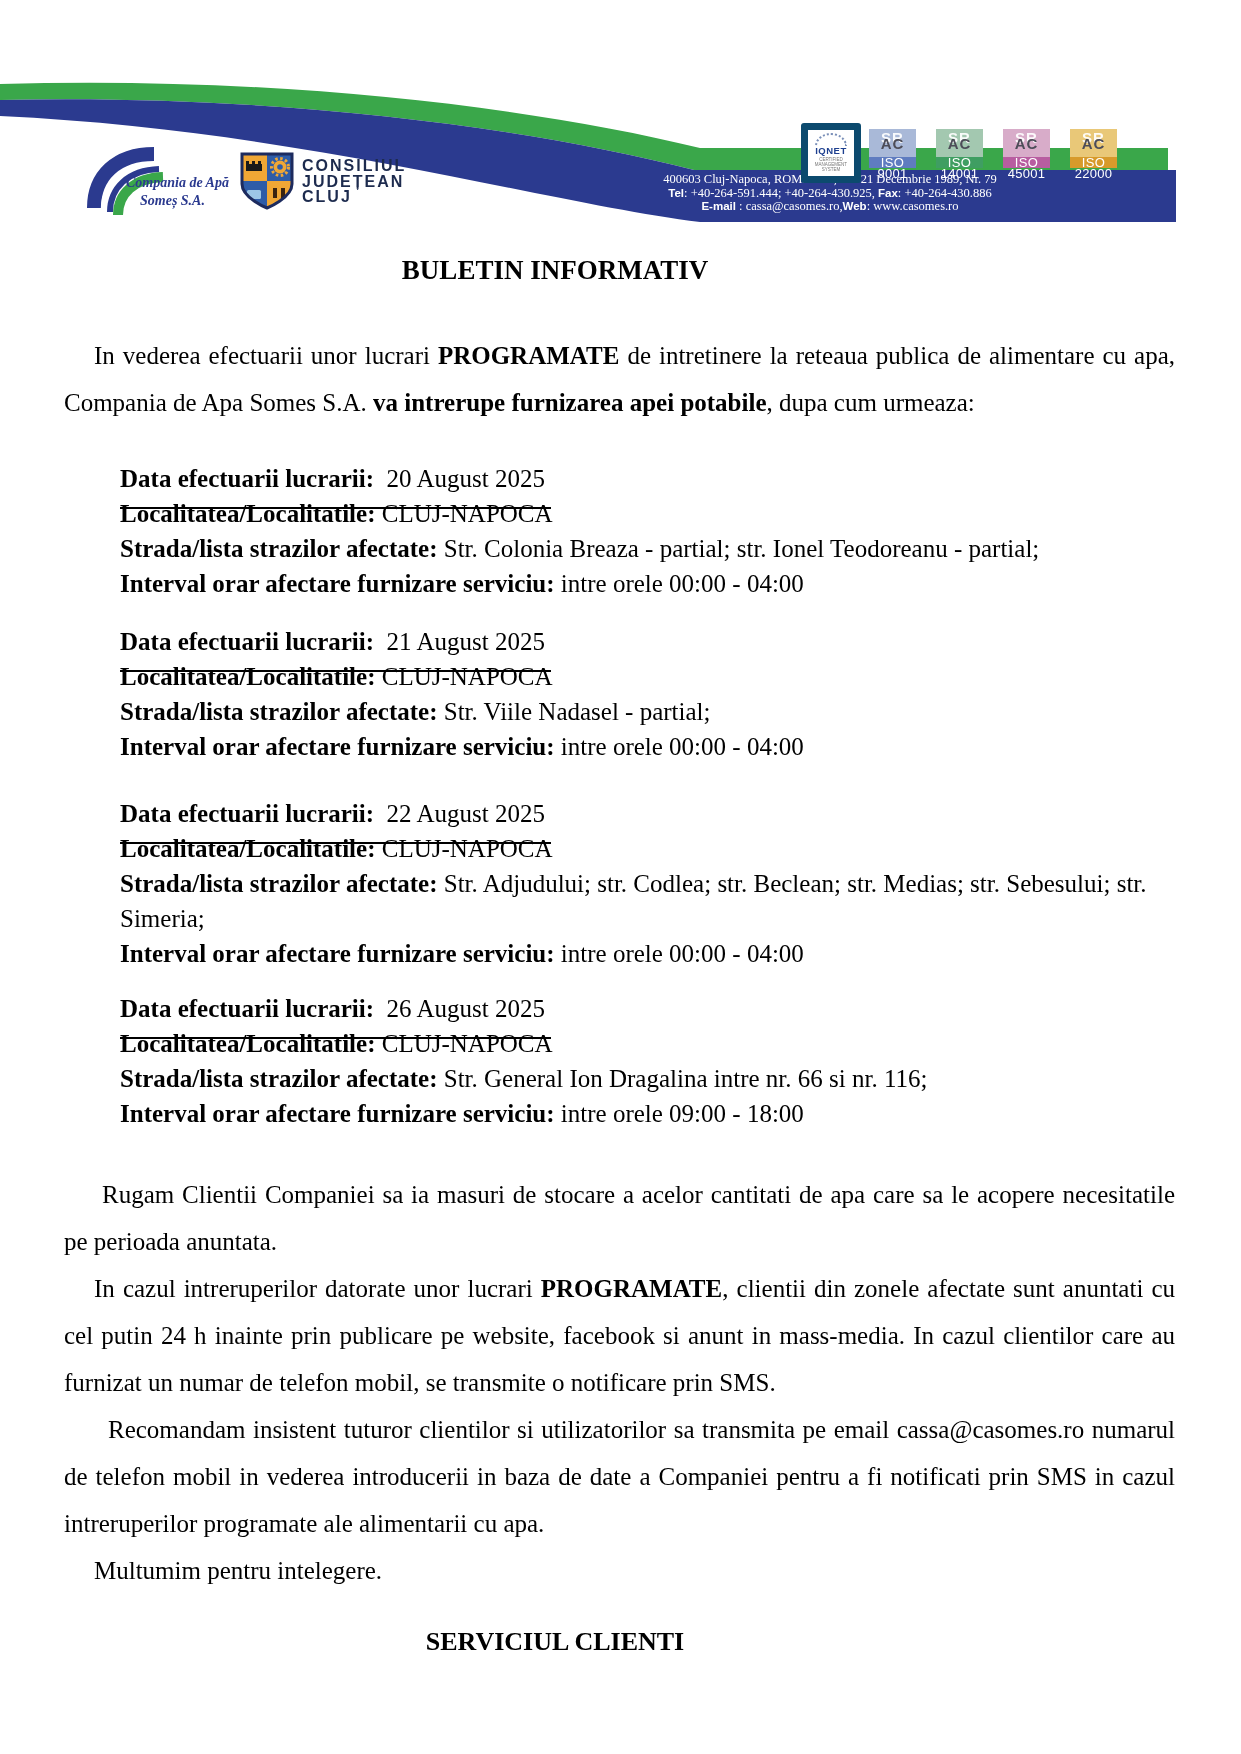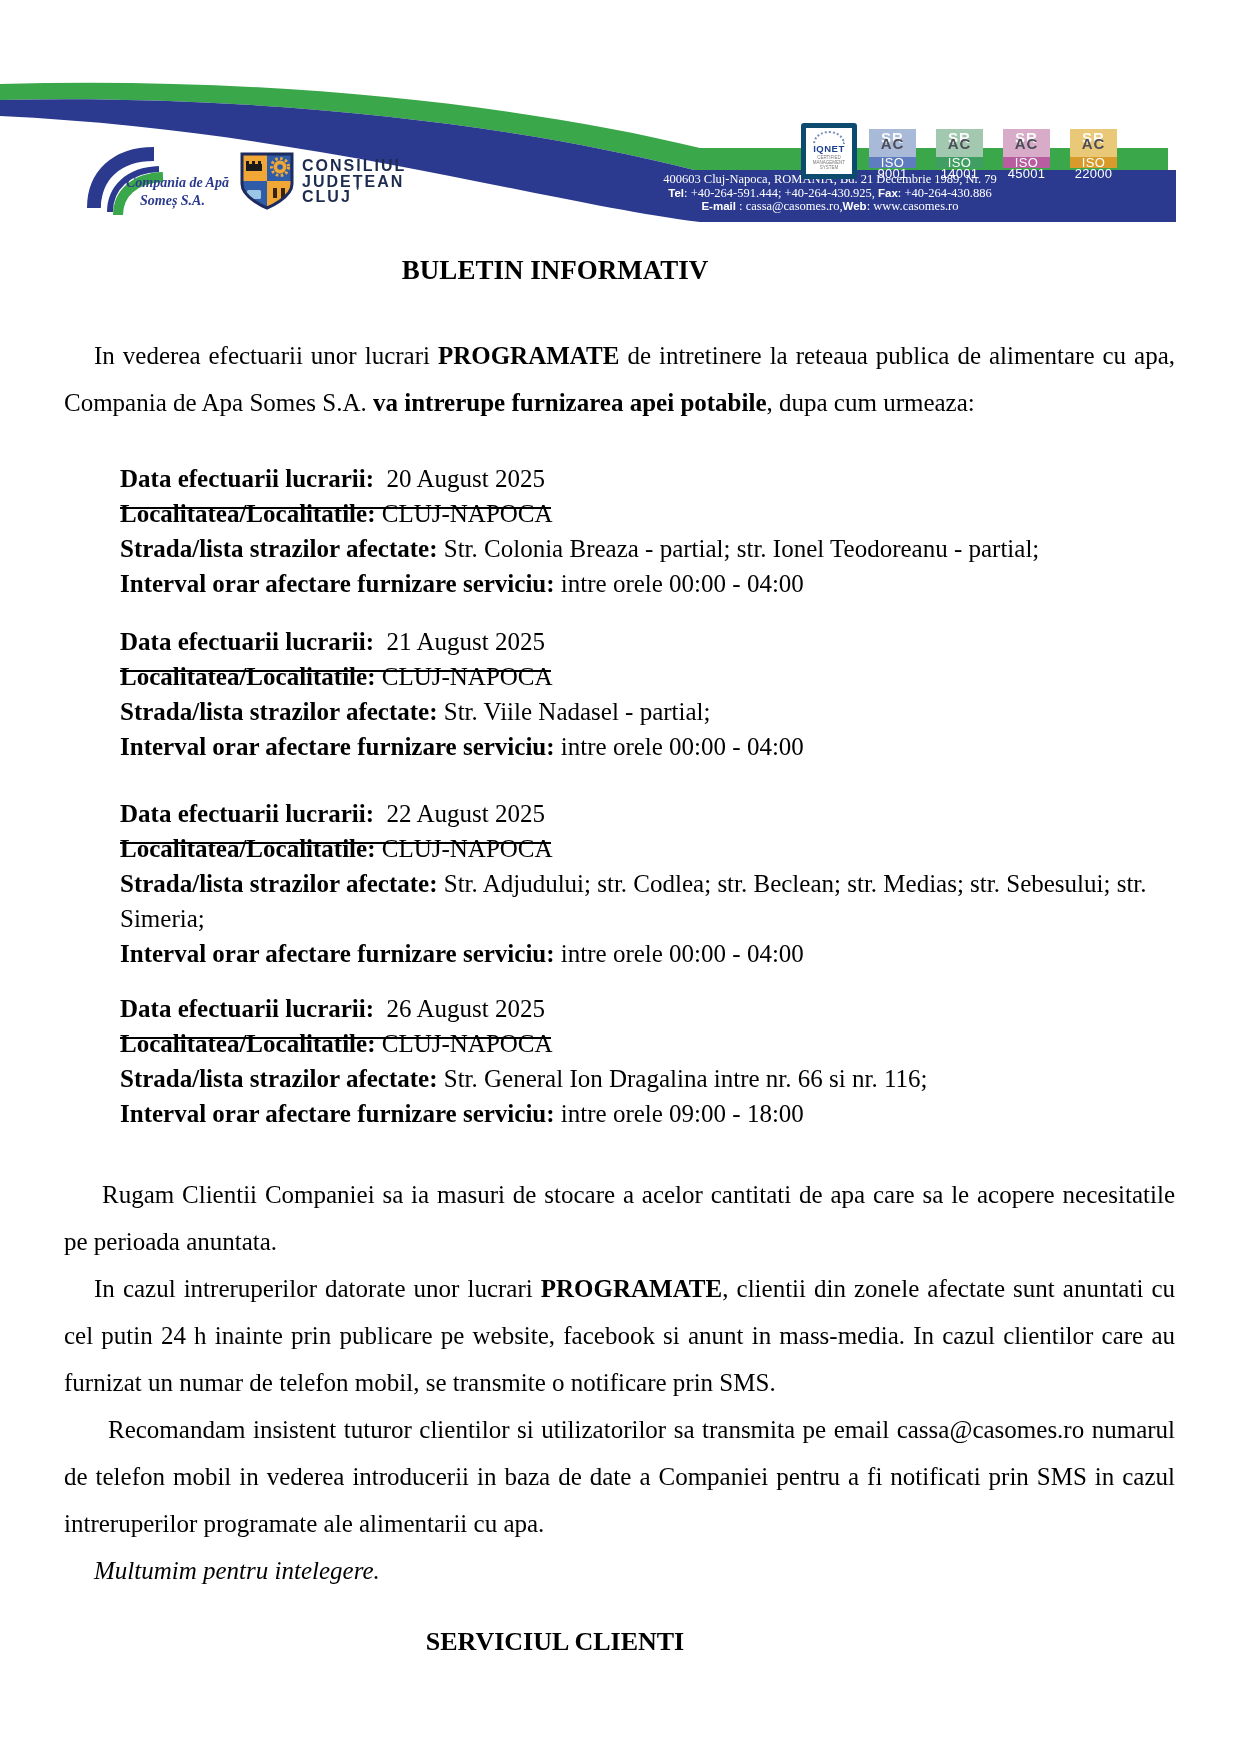--- a/index.html
+++ b/index.html
@@ -9,21 +9,21 @@
   
   .header{position:relative;height:230px;}
   .swoosh{position:absolute;left:0;top:0;}
 
   .logo-cas{position:absolute;left:84px;top:142px;}
   .shield{position:absolute;left:240px;top:152px;}
   .council{position:absolute;left:302px;top:158px;font-family:"Liberation Sans",sans-serif;
            font-weight:bold;font-size:16px;line-height:15.5px;letter-spacing:2px;color:#1d2b4e;}
 
   .badge{position:absolute;text-align:center;font-family:"Liberation Sans",sans-serif;}
-  .iqnet{left:801px;top:123px;width:46px;height:46px;background:#fff;border:5px solid #0c4a6e;
+  .iqnet{left:801px;top:123px;width:46px;height:46px;background:#fff;border:7px solid #0c4a6e;
          border-radius:3px;z-index:3;}
   .iq-arc{width:28px;height:11px;border:2px dotted #7a8fb8;border-bottom:none;
           border-radius:50% 50% 0 0/100% 100% 0 0;margin:3px auto 0;}
   .iq-name{font-size:9.5px;font-weight:bold;color:#1d3f8f;letter-spacing:.5px;line-height:10px;}
   .iq-sub{font-size:4.5px;color:#777;line-height:5px;margin-top:1px;}
   .srac{width:47px;height:39px;z-index:3;}
   .sr{font-size:15px;font-weight:bold;color:rgba(255,255,255,.92);line-height:13px;
       margin-top:2px;letter-spacing:1px;}
   .ac{font-size:15px;font-weight:bold;color:#4d4d58;line-height:10px;margin-top:-5px;
       letter-spacing:1px;}
@@ -48,21 +48,21 @@
 
   .blk{font-size:25px;line-height:35px;margin:0 20px 0 56px;}
   .blk-1{margin-top:35px;} .blk-2{margin-top:23px;} .blk-3{margin-top:32px;} .blk-4{margin-top:20px;}
   .lbl{font-weight:bold;}
   .ul{border-bottom:2px solid #000;padding-bottom:15px;}
   .val-date{white-space:pre-wrap;}
 
   .p1{margin-top:40px;text-indent:38px;}
   .p2{text-indent:30px;}
   .p3{text-indent:44px;}
-  .p4{text-align:left;text-indent:30px;font-style:italic;}
+  .p4{text-align:left;text-indent:30px;}
   .sig{margin:30px 129px 0 0;text-align:center;font-size:26px;line-height:36px;font-weight:bold;}
 </style>
 </head>
 <body>
 
 <div class="page">
 
   <div class="header">
 
     <svg class="swoosh" width="1241" height="230" viewBox="0 0 1241 230">

